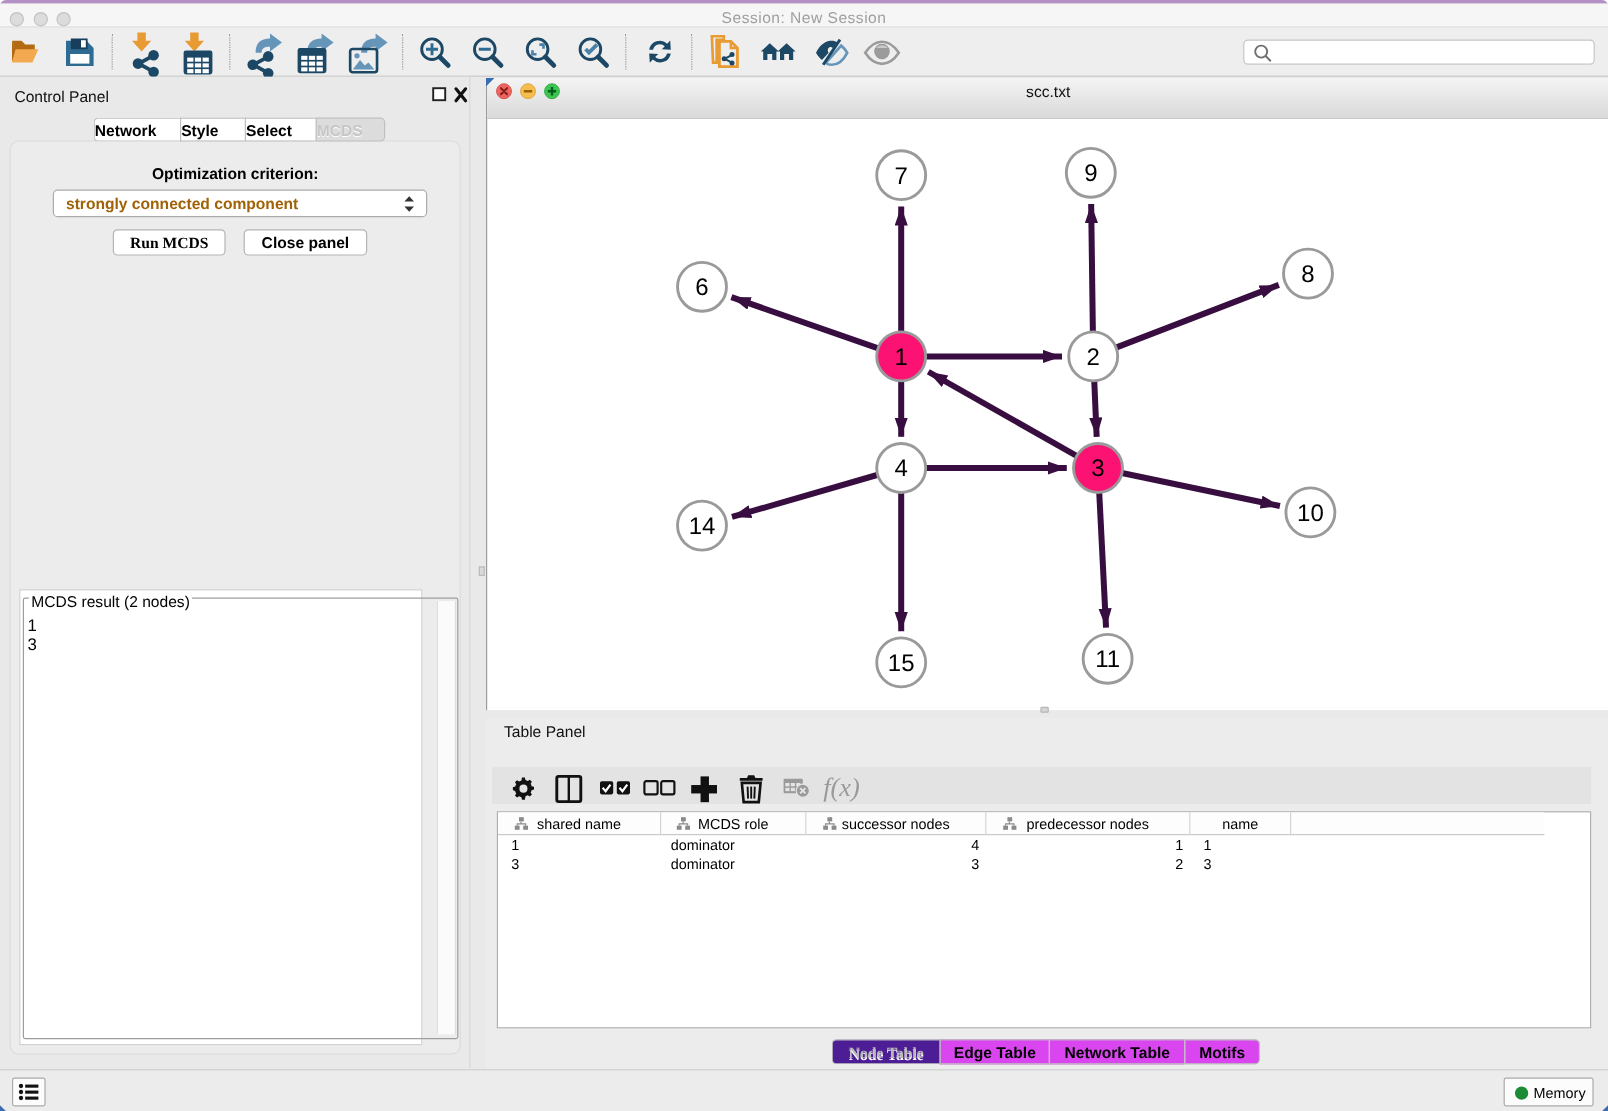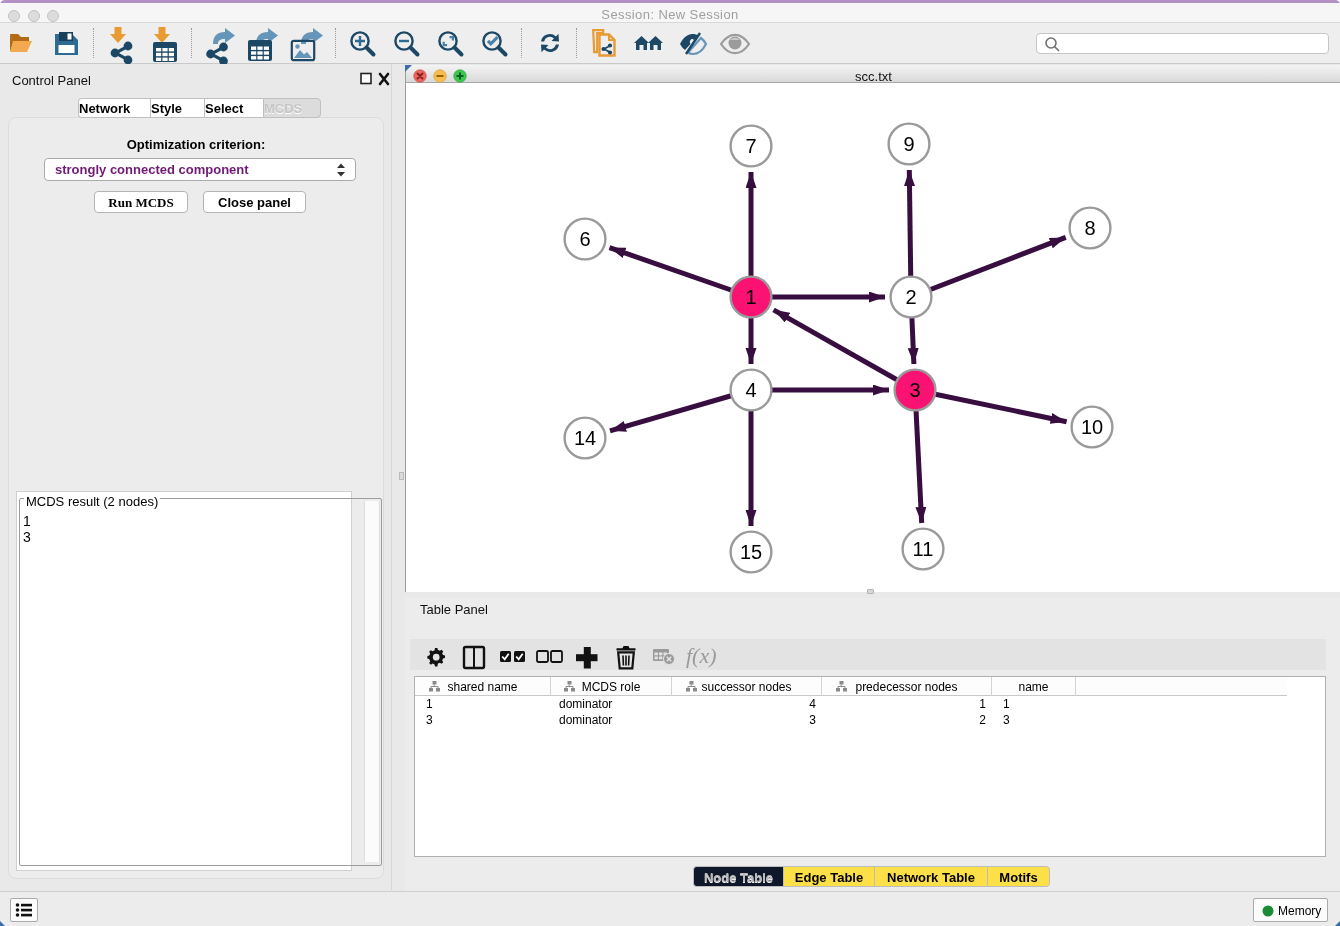--- a/index.html
+++ b/index.html
@@ -21,49 +21,49 @@
 
 
 #cpanel { left:0; top:64px; width:392px; height:826px; background:#e9e9e9; border-right:1px solid #d6d6d6; }
 #cptitle { position:absolute; left:12px; top:9px; font-size:13px; color:#111; }
 #cpbox { position:absolute; left:8px; top:53px; width:376px; height:762px; background:#ececec; border:1px solid #dcdcdc; border-radius:8px; }
 .cptabs { position:absolute; left:78px; top:34px; height:20px; display:flex; font-size:13px; }
 .cptab { background:#fff; border:1px solid #c0c0c0; border-right:none; padding-top:2px; color:#000; text-align:left; font-weight:bold; }
 .cptab:first-child { border-radius:4px 0 0 4px; }
 .cptab:last-child { border-radius:0 4px 4px 0; border-right:1px solid #c0c0c0; background:#dcdcdc; color:#c6c6c6; text-shadow:0 1px 0 #fff; }
 #optlabel { position:absolute; left:0; top:73px; width:392px; text-align:center; font-size:13px; font-weight:bold; color:#000; }
-#optsel { position:absolute; left:44px; top:94px; width:312px; height:23px; background:#fff; border:1px solid #ababab; border-radius:4px; font-size:13px; font-weight:bold; color:#701a75; padding:3px 0 0 10px; }
+#optsel { position:absolute; left:44px; top:94px; width:312px; height:23px; background:#fff; border:1px solid #ababab; border-radius:4px; font-size:13px; font-weight:bold; color:#a16207; padding:3px 0 0 10px; }
 .btn { position:absolute; height:22px; background:#fff; border:1px solid #b4b4b4; border-radius:4px; font-size:13px; font-weight:bold; color:#000; text-align:center; padding-top:3px; }
 #mcdsbox { position:absolute; left:16px; top:427px; width:336px; height:380px; background:#fff; border:1px solid #d0d0d0; }
 #fieldset { position:absolute; left:2px; top:6px; width:363px; height:368px; border:1px solid #9d9d9d; border-radius:2px; }
 #legend { position:absolute; left:4px; top:-5px; background:#fff; font-size:13px; padding:0 2px; color:#000; }
 #mcdstext { position:absolute; left:3px; top:15px; font-size:14px; color:#000; line-height:15.5px; }
 #mscroll { position:absolute; right:1px; top:2px; width:16px; height:361px; background:#fbfbfb; border-left:1px solid #dedede; border-right:1px solid #dedede; }
 
 
 #nwin { left:405px; top:65px; width:935px; height:527px; background:#fff; border-left:1px solid #9c9c9c; }
-#nwtitle { position:absolute; left:0; top:0; width:935px; height:18px; background:linear-gradient(#f4f4f4,#d9d9d9); border-bottom:1px solid #a6a6a6; border-radius:4px 0 0 0; }
+#nwtitle { position:absolute; left:0; top:0; width:935px; height:34px; background:linear-gradient(#f4f4f4,#d9d9d9); border-bottom:1px solid #a6a6a6; border-radius:4px 0 0 0; }
 #nwtext { position:absolute; left:0; top:4px; width:935px; text-align:center; font-size:13px; color:#111; }
 
 
 #hdiv { left:405px; top:592px; width:935px; height:6px; background:#e9e9e9; }
 #hhandle { position:absolute; left:462px; top:-3px; width:7px; height:5px; background:#d6d6d6; border:1px solid #b5b5b5; border-radius:1px; }
 #vhandle { position:absolute; left:399px; top:472px; width:5px; height:8px; background:#dadada; border:1px solid #bbb; }
 
 
 #tpanel { left:405px; top:598px; width:935px; height:295px; background:#ececec; }
 #tptitle { position:absolute; left:15px; top:4px; font-size:13px; color:#111; }
 #ttoolbar { position:absolute; left:5px; top:31px; width:916px; height:31px; background:#e3e3e3;margin-top:10px; }
 #ttable { position:absolute; left:9px; top:78px; width:912px; height:181px; background:#fff; border:1px solid #b0b0b0; }
 .thead { position:absolute; left:0; top:0; width:872px; height:19px; background:#fdfdfd; border-bottom:1px solid #c9c9c9; }
 .thcell { position:absolute; top:0; height:19px; border-right:1px solid #d4d4d4; font-size:12px; color:#000; text-align:center; padding-top:3px; }
 .trow { position:absolute; font-size:12px; color:#000; }
 .ttabs { position:absolute; left:288px; top:268px; height:21px; display:flex; font-size:13px; }
-.ttab { background:#fde047; border:1px solid #bdbdbd; border-right:none; padding:3px 12px 0 12px; color:#000; font-weight:bold; }
-.ttab:first-child { border-radius:4px 0 0 4px; background:#0f172a; color:#b9b9b9; text-shadow:0 1px 0 #fff; }
+.ttab { background:#d946ef; border:1px solid #bdbdbd; border-right:none; padding:3px 12px 0 12px; color:#000; font-weight:bold; }
+.ttab:first-child { border-radius:4px 0 0 4px; background:#4c1d95; color:#b9b9b9; text-shadow:0 1px 0 #fff;font-family:Liberation Serif, serif; }
 .ttab:last-child { border-radius:0 4px 4px 0; border-right:1px solid #bdbdbd; }
 
 
 #status { left:0; top:891px; width:1340px; height:35px; background:#ececec; border-top:1px solid #cfcfcf; }
 #listbtn { position:absolute; left:10px; top:6px; width:28px; height:24px; background:#fcfcfc; border:1px solid #ababab; border-radius:2px; }
 #membtn { position:absolute; left:1253px; top:6px; width:75px; height:24px; background:#fcfcfc; border:1px solid #ababab; border-radius:2px; font-size:12px; color:#000; }
 </style>
 </head>
 <body>
 <div id="app">

